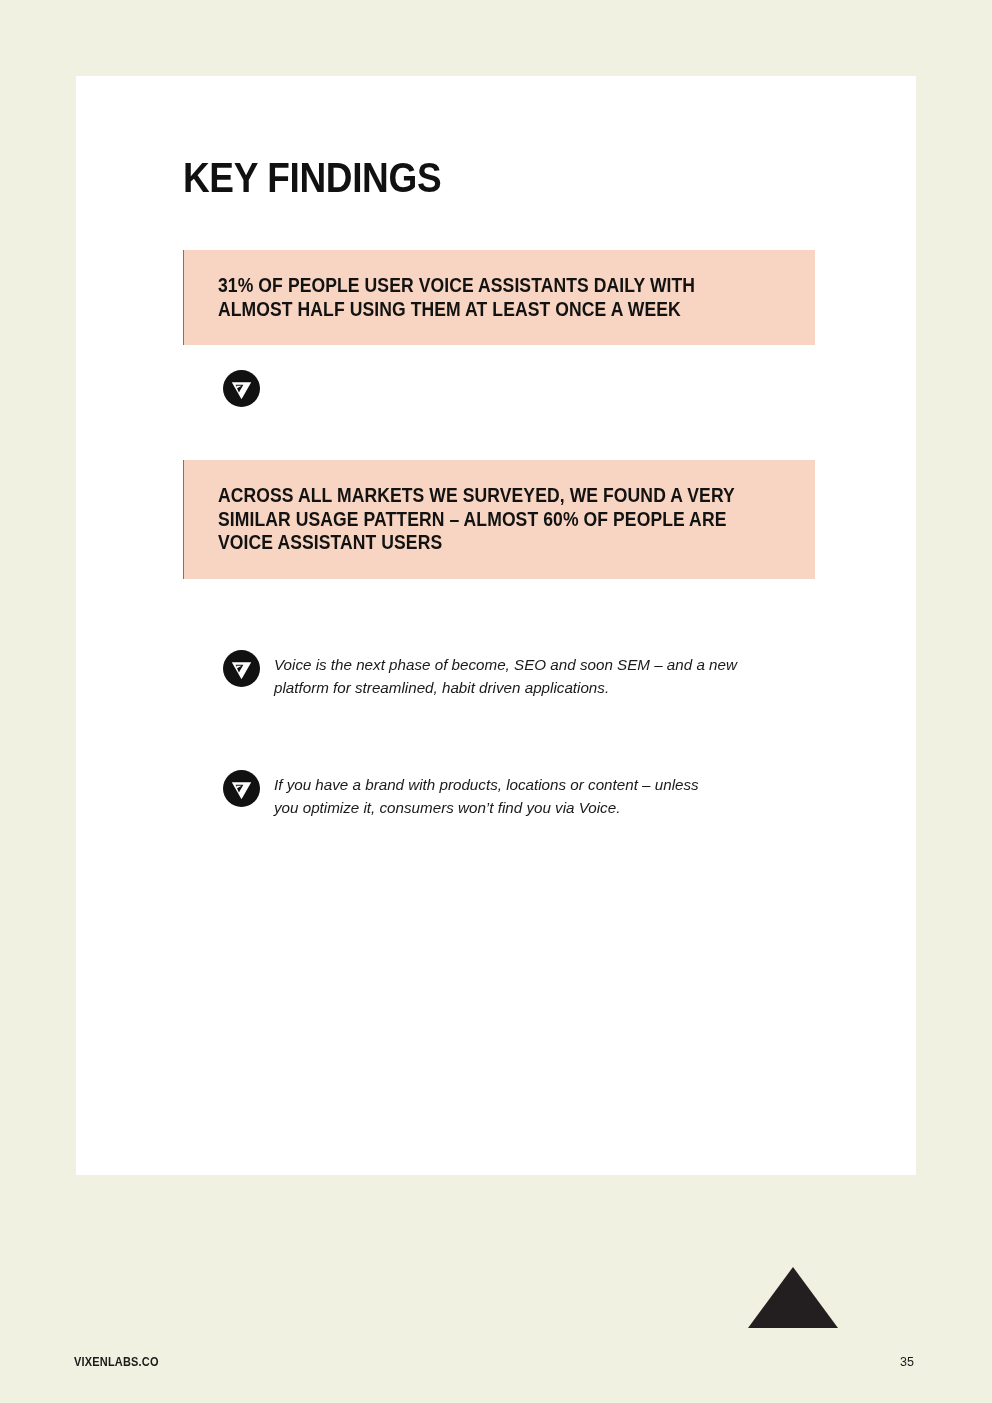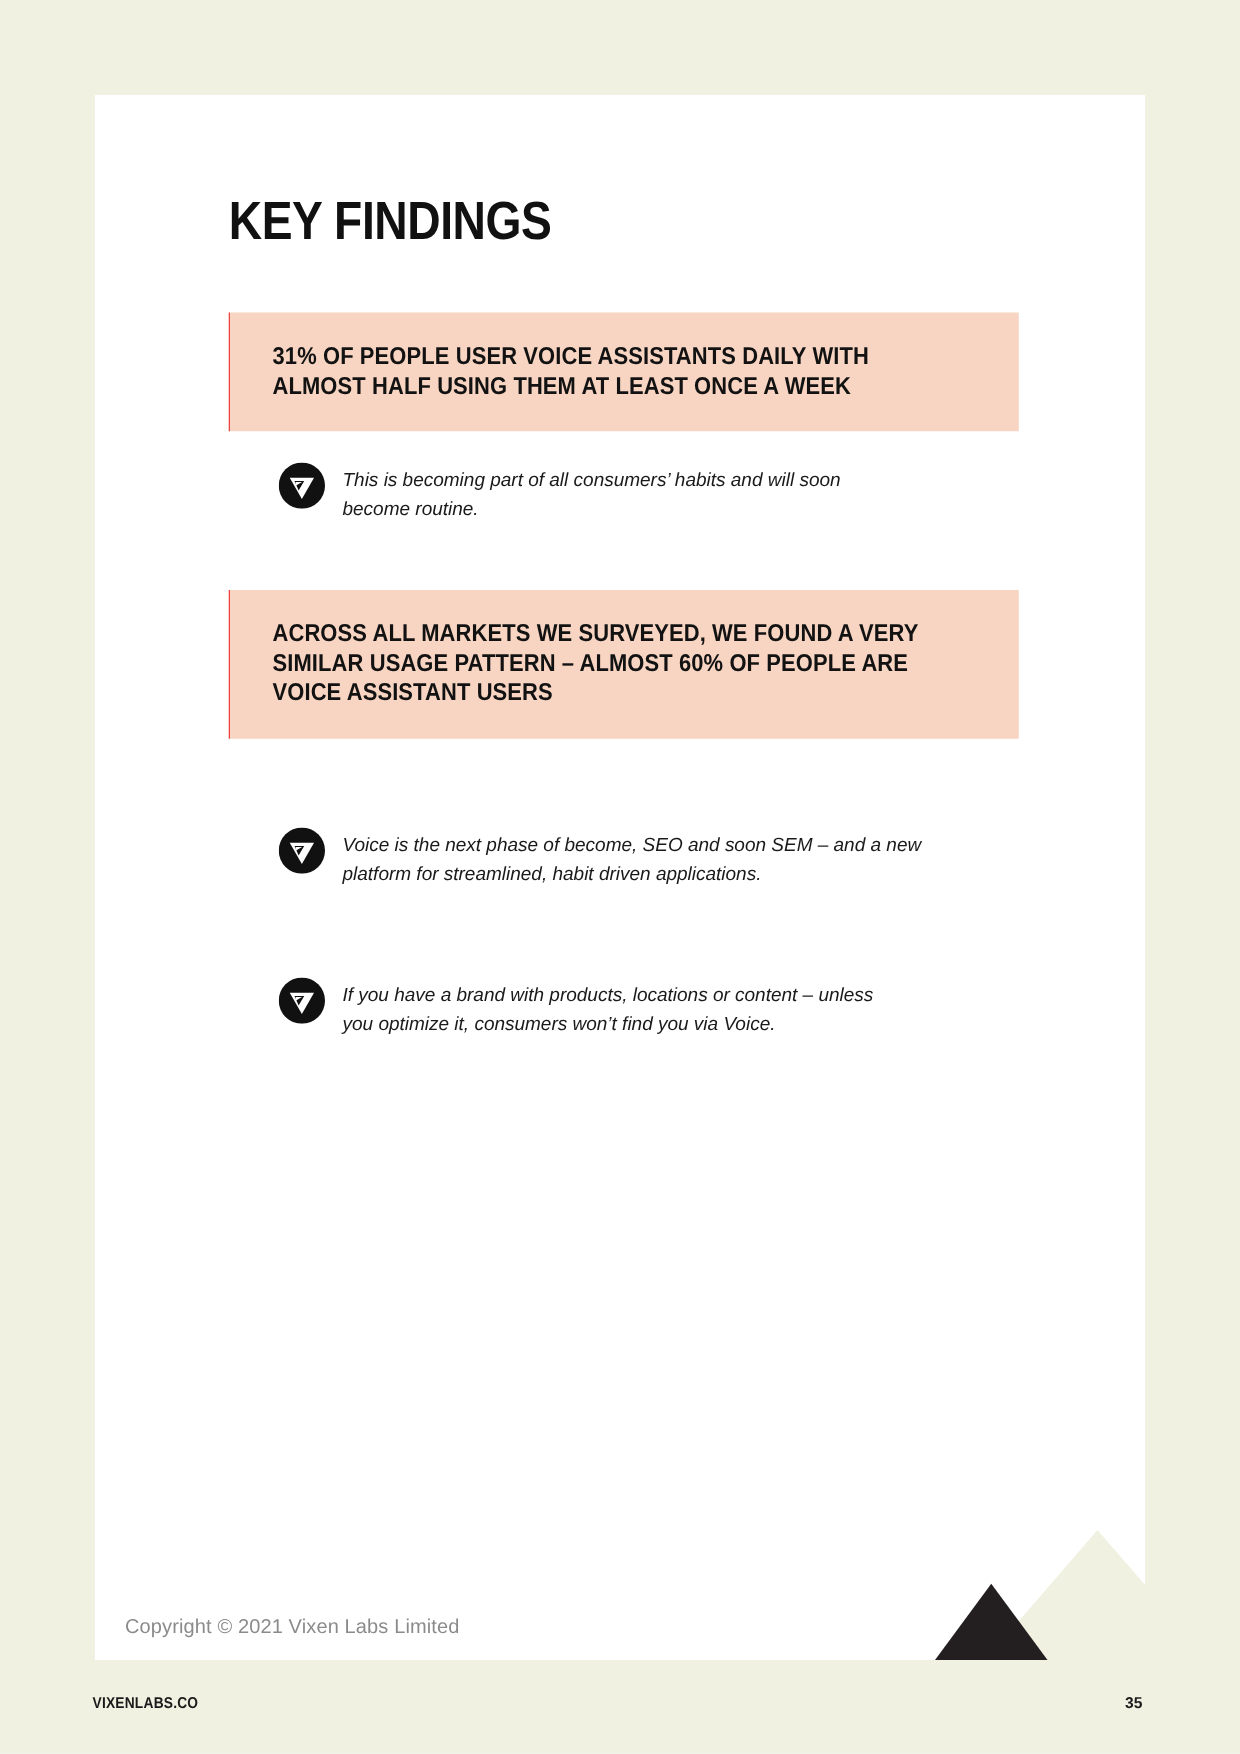--- a/index.html
+++ b/index.html
@@ -14,21 +14,21 @@
     overflow: hidden;
     position: relative;
   }
 
   
   .page {
     position: absolute;
     left: 76px;
     top: 76px;
     width: 840px;
-    height: 1252px;
+    height: 1099px;
     background: #ffffff;
     overflow: hidden;
   }
 
   
   .mountains {
     position: absolute;
     left: 0;
     top: 0;
     width: 992px;
@@ -131,21 +131,21 @@
     letter-spacing: 0.2px;
     color: #1a1a1a;
     transform: scaleX(0.88);
     transform-origin: left center;
   }
   .footer-page {
     position: absolute;
     left: 900px;
     top: 1355px;
     font-family: "Liberation Sans", sans-serif;
-    font-weight: bold;
+    font-weight: normal;
     font-size: 12.5px;
     color: #1a1a1a;
   }
 </style>
 </head>
 <body>
 
 <div class="page">
 
   <div class="page-title">KEY FINDINGS</div>
@@ -159,22 +159,20 @@
       </div>
       <div class="finding-note">
         <span class="note-icon">
           <svg viewBox="0 0 40 40" width="37" height="37" aria-hidden="true">
             <circle cx="20" cy="20" r="20" fill="#111111"></circle>
             <path d="M9.5 13.2 L30.5 13.2 L20 31.5 Z" fill="#ffffff"></path>
             <path d="M13.6 16.0 L22.0 16.0 L17.2 24.3 Z" fill="#111111"></path>
             <path d="M14.6 16.9 L20.2 16.9 L14.6 20.1 Z" fill="#ffffff"></path>
           </svg>
         </span>
-        <span class="note-text">This is becoming part of all consumers’ habits and will soon
-become routine.</span>
       </div>
     </div>
 
     <div class="gap-1"></div>
 
     <div class="finding">
       <div class="finding-banner">
         <div class="finding-heading">ACROSS ALL MARKETS WE SURVEYED, WE FOUND A VERY
 SIMILAR USAGE PATTERN – ALMOST 60% OF PEOPLE ARE
 VOICE ASSISTANT USERS</div>

